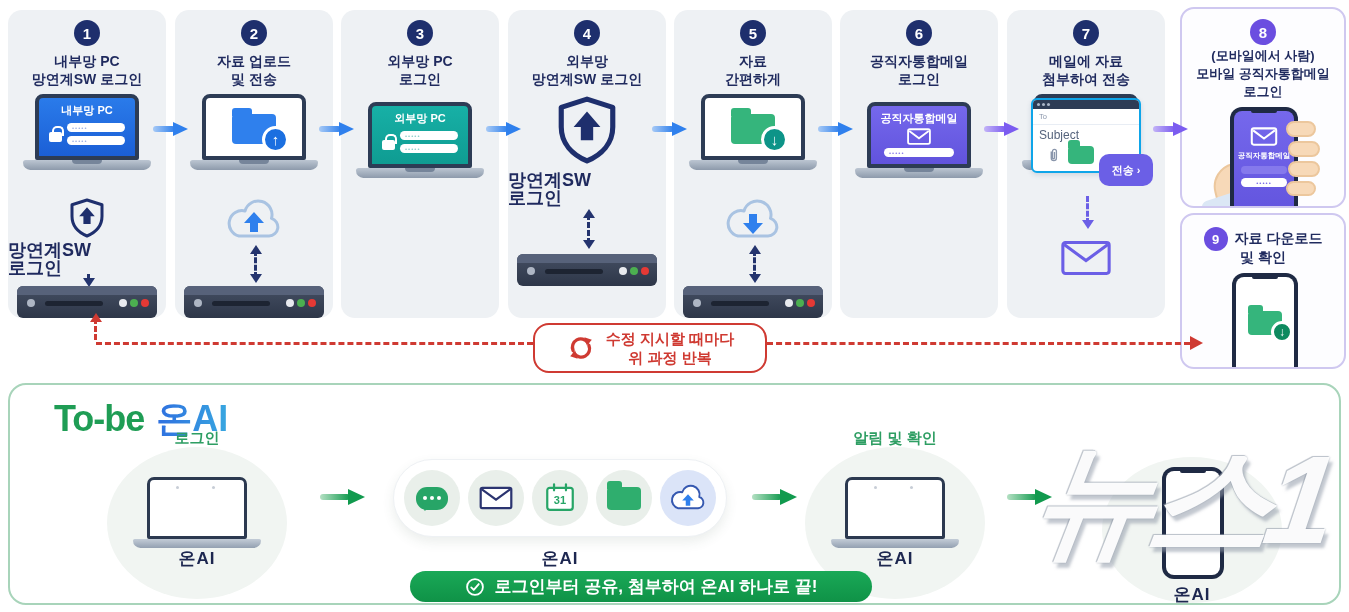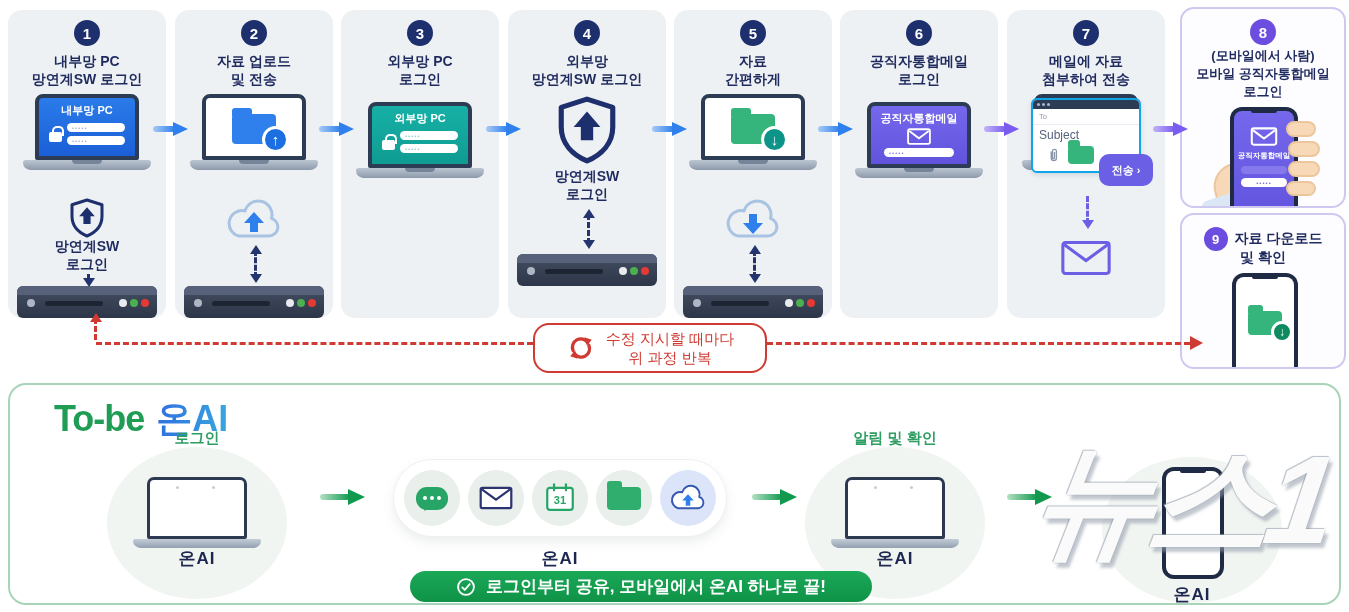--- a/index.html
+++ b/index.html
@@ -55,21 +55,21 @@
   .ah.down { border-top:9px solid #24346e;  bottom:-11px; left:-7.5px; } .ah.down.p { border-top-color:#6b5fe6; }
   .ah.up.r { border-bottom-color:#cf3a32; }
 
   
   .harrow { position:absolute; width:36px; height:14px; }
   .harrow::before { content:""; position:absolute; left:0; top:4px; width:22px; height:6px; border-radius:3px; background:linear-gradient(90deg,#a7caf6,#2f80ed); }
   .harrow::after { content:""; position:absolute; left:20px; top:0; border-left:15px solid #2f80ed; border-top:7px solid transparent; border-bottom:7px solid transparent; }
   .harrow.purple::before { background:linear-gradient(90deg,#c3b4f7,#7b5cf0); }
   .harrow.purple::after { border-left-color:#7b5cf0; }
 
-  .subcap { position:absolute; width:100%; text-align:center; color:#1f2a5e; font-weight:bold; font-size:14px; }
+  .subcap { position:absolute; width:100%; text-align:left; color:#1f2a5e; font-weight:bold; font-size:18px; }
 
   
   .rbox { position:absolute; left:1180px; width:166px; background:#fdfdff; border:2px solid #cfc8f0; border-radius:14px; overflow:hidden; }
   .rttl { position:absolute; left:0; width:100%; text-align:center; color:#1f2a5e; font-weight:bold; font-size:13px; line-height:18px; }
 
   
   .phone { position:absolute; background:#1f2a44; border-radius:12px; padding:4px; }
   .pscreen { position:relative; width:100%; height:100%; border-radius:8px; overflow:hidden; }
   .pnotch { position:absolute; top:2px; left:50%; transform:translateX(-50%); width:26px; height:4px; background:#1f2a44; border-radius:2px; z-index:3; }
   .hand-part { position:absolute; background:#f7d9b8; border:2px solid #ecc79d; }
@@ -81,21 +81,21 @@
   .crow { font-size:7.5px; color:#8a96ab; padding:3px 6px; border-bottom:1px solid #e8edf4; }
   .crow.subj { color:#55637c; font-size:12px; border-bottom:none; }
   .send-pill { position:absolute; background:#6b5fe6; color:#fff; font-weight:bold; font-size:11px; border-radius:10px;
                display:flex; align-items:center; justify-content:center; }
 
   
   .hdash { position:absolute; height:0; border-top:3px dashed #cf3a32; }
   .red-head { position:absolute; width:0; height:0; border-left:13px solid #cf3a32; border-top:7px solid transparent; border-bottom:7px solid transparent; }
   .loopbox { position:absolute; left:533px; top:323px; width:234px; height:50px; background:#fff; border:2px solid #cf3a32; border-radius:16px;
              display:flex; align-items:center; justify-content:center; gap:10px; z-index:5; }
-  .looptext { color:#cf3a32; font-weight:normal; font-size:15px; line-height:19px; text-align:center; }
+  .looptext { color:#cf3a32; font-weight:bold; font-size:15px; line-height:19px; text-align:center; }
 
   
   .tobe { position:absolute; left:8px; top:383px; width:1333px; height:222px; background:#fff; border:2px solid #a8d4ba; border-radius:18px; }
   .tobe-title { position:absolute; left:44px; top:10px; display:flex; align-items:baseline; gap:12px; }
   .tt-prefix { font-size:36px; font-weight:bold; color:#1f9d55; letter-spacing:-1px; }
   .tt-brand  { font-size:36px; font-weight:bold; background:linear-gradient(90deg,#2f6fe0,#38a7e0); -webkit-background-clip:text; background-clip:text; color:transparent; }
   .tt-suffix { font-size:24px; font-weight:bold; color:#1d2750; }
   .halo { position:absolute; border-radius:50%; background:#f1f5f2; }
   .blabel { position:absolute; text-align:center; color:#2e9e63; font-weight:bold; font-size:15px; }
   .bcap { position:absolute; text-align:center; color:#1d2750; font-weight:bold; font-size:17px; letter-spacing:1px; }
@@ -465,19 +465,19 @@
       <div class="pnotch"></div>
       <div class="pscreen" style="background:#fff"></div>
     </div>
     <div class="bcap" style="left:1112px;top:198px;width:140px">온AI</div>
 
     <div class="banner">
       <svg width="20" height="20" viewBox="0 0 24 24">
         <circle cx="12" cy="12" r="9.5" fill="none" stroke="#fff" stroke-width="2.2"></circle>
         <path d="M7.5 12.5 l3 3 l6 -7" fill="none" stroke="#fff" stroke-width="2.2" stroke-linecap="round" stroke-linejoin="round"></path>
       </svg>
-      <span>로그인부터 공유, 모바일에서 온AI 하나로 끝!</span>
+      <span>로그인부터 공유, 첨부하여 온AI 하나로 끝!</span>
     </div>
   </div>
 
   <div class="watermark">뉴스1</div>
 
 </div>
 
 </body></html>

